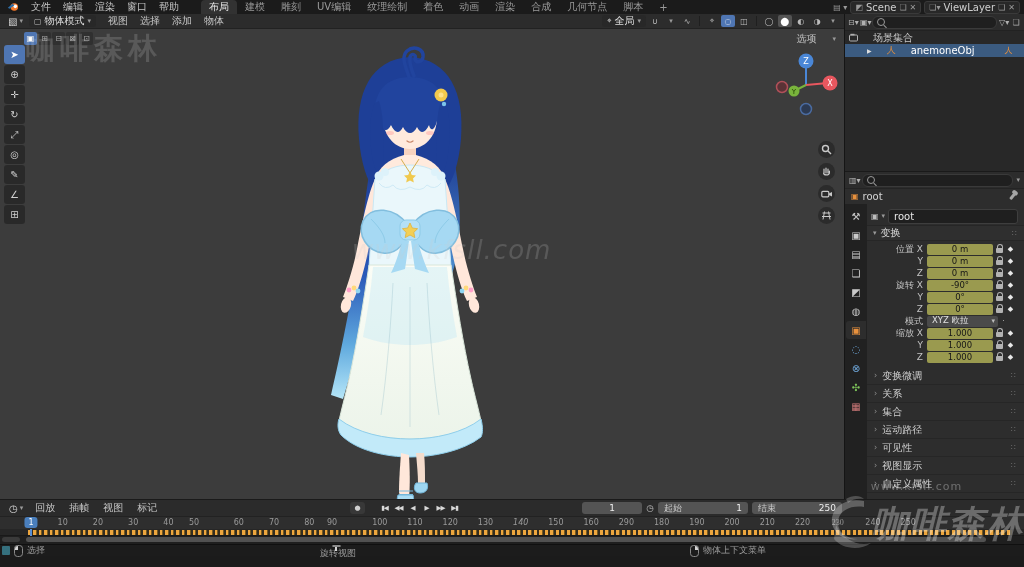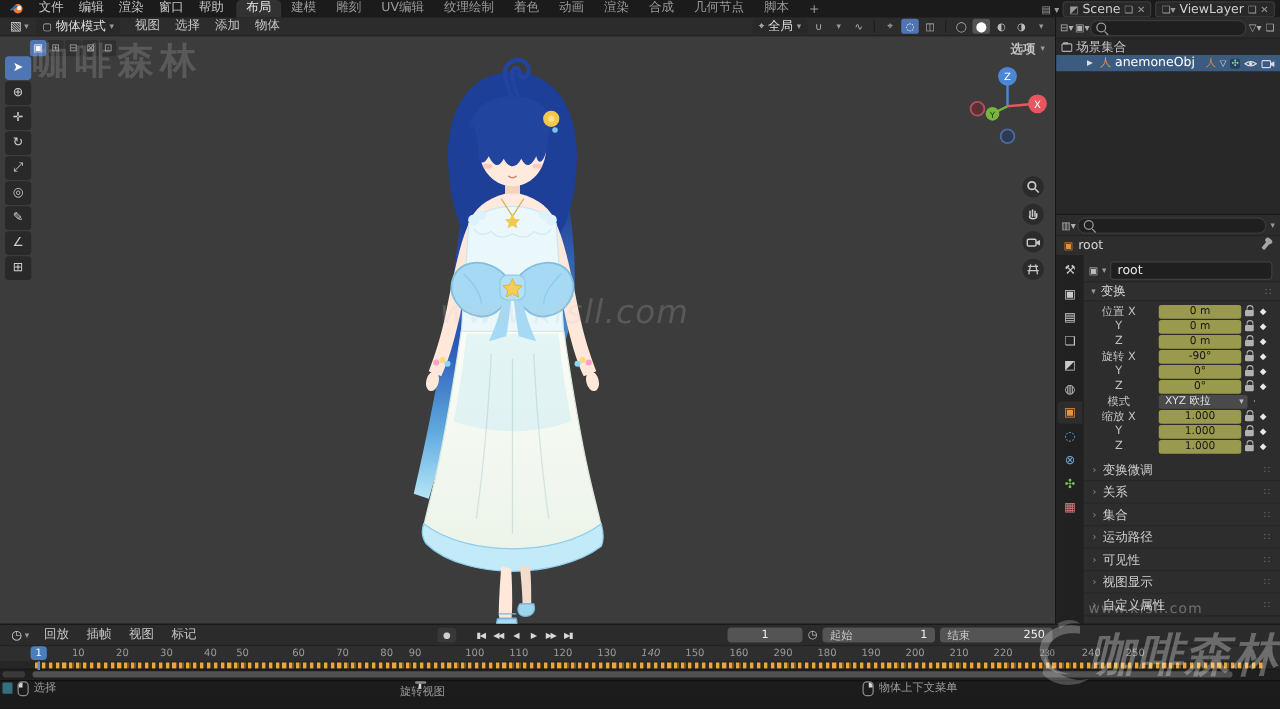--- a/index.html
+++ b/index.html
@@ -3,21 +3,21 @@
 <meta charset="utf-8">
 <style>
   html,body{margin:0;padding:0;background:#111;}
   #app{position:relative;width:1024px;height:567px;overflow:hidden;background:#1b1b1b;
        font-family:"DejaVu Sans","Liberation Sans",sans-serif;color:#c5c5c5;
        -webkit-font-smoothing:antialiased;font-size:10px;user-select:none;}
   
   .topbar{height:14px;display:flex;align-items:center;background:#1b1b1b;padding:0 4px;gap:2px;}
   .blogo{width:13px;height:10px;margin:0 3px;}
   .mi{padding:0 6px;line-height:14px;color:#c5c5c5;cursor:default;white-space:nowrap;}
-  .wstabs{display:flex;margin-left:2px;height:14px;align-items:flex-end;}
+  .wstabs{display:flex;margin-left:14px;height:14px;align-items:flex-end;}
   .ws{padding:0 8px;line-height:14px;color:#9a9a9a;white-space:nowrap;}
   .ws.on{background:#323232;color:#e8e8e8;border-radius:4px 4px 0 0;}
   .wsadd{padding:0 6px;color:#9a9a9a;}
   .tb-right{margin-left:auto;display:flex;align-items:center;gap:3px;}
   .tb-field{display:flex;align-items:center;background:#282828;border:1px solid #3a3a3a;border-radius:3px;
             height:11px;padding:0 4px;gap:3px;color:#cfcfcf;}
   .tb-ic{color:#9a9a9a;font-size:8px;}
   
   .main{display:flex;height:485px;}
   .vp{flex:1;display:flex;flex-direction:column;min-width:0;border-right:1px solid #151515;}
@@ -27,21 +27,21 @@
   .car{font-size:7px;color:#9a9a9a;}
   .hdr-right{margin-left:auto;display:flex;align-items:center;gap:2px;}
   .hico{width:14px;height:12px;display:flex;align-items:center;justify-content:center;border-radius:2px;font-size:8px;color:#bdbdbd;}
   .hico.on{background:#4f76b3;color:#fff;}
   .hico.sel{background:#545454;color:#fff;}
   .divv{width:1px;height:10px;background:#1f1f1f;margin:0 3px;}
   .canvas{position:relative;flex:1;background:#3c3c3c;overflow:hidden;}
   .selmodes{position:absolute;left:24px;top:3px;display:flex;gap:1px;z-index:5;}
   .sm{width:13px;height:13px;background:#303030;border-radius:2px;display:flex;align-items:center;justify-content:center;font-size:8px;color:#a8a8a8;}
   .sm.on{background:#4f76b3;color:#fff;}
-  .vopts{position:absolute;right:8px;top:3px;color:#c3c3c3;z-index:5;display:flex;gap:4px;align-items:center;font-weight:bold;}
+  .vopts{position:absolute;right:8px;top:3px;color:#c3c3c3;z-index:5;display:flex;gap:16px;align-items:center;}
   .toolbar{position:absolute;left:4px;top:16px;display:flex;flex-direction:column;gap:1px;z-index:5;}
   .tool{width:21px;height:19px;background:rgba(40,40,40,.92);border-radius:3px;display:flex;align-items:center;justify-content:center;color:#cfcfcf;font-size:10px;}
   .tool.on{background:#4f76b3;color:#fff;}
   .gizmo{position:absolute;right:6px;top:20px;z-index:5;}
   .navbtns{position:absolute;right:9px;top:112px;display:flex;flex-direction:column;gap:5px;z-index:5;}
   .nbtn{width:17px;height:17px;border-radius:50%;background:rgba(40,40,40,.85);display:flex;align-items:center;justify-content:center;}
   .charwrap{position:absolute;left:313px;top:14px;z-index:1;}
   
   .wm{pointer-events:none;color:rgba(205,205,205,.20);}
   .wm-tl{position:absolute;left:26px;top:0px;font-size:29px;font-weight:bold;letter-spacing:5px;z-index:20;}
@@ -49,42 +49,42 @@
   .wm-br{position:absolute;right:0;bottom:14px;width:215px;text-align:center;z-index:60;pointer-events:none;}
   .wm-url{font-size:11px;letter-spacing:1px;color:rgba(255,255,255,.30);}
   .wm-big{display:flex;align-items:center;justify-content:flex-end;margin-top:2px;}
   .wm-logo-text{font-family:"DejaVu Serif","Liberation Serif",serif;font-style:italic;font-weight:bold;
                 font-size:36px;color:rgba(255,255,255,.30);letter-spacing:2px;white-space:nowrap;}
   
   .rightcol{width:179px;display:flex;flex-direction:column;background:#2d2d2d;}
   .outliner{height:157px;background:#282828;border-bottom:1px solid #1a1a1a;display:flex;flex-direction:column;}
   .ol-header{height:16px;background:#2c2c2c;display:flex;align-items:center;gap:2px;padding:0 3px;border-bottom:1px solid #222;}
   .searchbox{flex:1;height:11px;background:#1f1f1f;border:1px solid #3a3a3a;border-radius:6px;display:flex;align-items:center;padding:0 4px;gap:3px;}
-  .olrow{height:13px;display:flex;align-items:center;gap:3px;padding:0 4px;color:#c8c8c8;}
+  .olrow{height:13px;display:flex;align-items:center;gap:15px;padding:0 4px;color:#c8c8c8;}
   .olrow.sel{background:#3b5b80;color:#fff;}
   .olic{font-size:8px;color:#b0b0b0;width:10px;text-align:center;}
   .ol-sp{flex:1;}
   .tinysvg{display:block;}
   
   .props{flex:1;display:flex;flex-direction:column;background:#2d2d2d;min-height:0;}
   .pr-h1{height:16px;display:flex;align-items:center;gap:3px;padding:0 4px;background:#2c2c2c;border-bottom:1px solid #242424;}
   .pr-h2{height:15px;display:flex;align-items:center;gap:4px;padding:0 6px;color:#d5d5d5;}
   .pin{width:3px;height:7px;background:#a5a5a5;border-radius:1px;transform:rotate(40deg);margin-left:auto;margin-right:4px;position:relative;}
   .pin::after{content:"";position:absolute;top:-3px;left:-2px;width:6px;height:4px;background:#a5a5a5;border-radius:2px;}
   .pbody{flex:1;display:flex;min-height:0;}
   .ptabs{width:22px;background:#212121;display:flex;flex-direction:column;align-items:center;padding-top:3px;gap:1px;}
   .ptab{width:20px;height:18px;display:flex;align-items:center;justify-content:center;font-size:10px;border-radius:3px 0 0 3px;}
   .ptab.on{background:#2d2d2d;}
   .pcontent{flex:1;padding-top:3px;min-width:0;}
   .namerow{height:18px;display:flex;align-items:center;gap:3px;padding:0 6px 0 4px;}
   .namefield{flex:1;height:13px;background:#1f1f1f;border:1px solid #3e3e3e;border-radius:3px;color:#e6e6e6;display:flex;align-items:center;padding:0 5px;}
   .ptitle{height:14px;display:flex;align-items:center;gap:4px;padding:0 6px;color:#d8d8d8;border-top:1px solid #262626;border-bottom:1px solid #262626;background:#2f2f2f;}
   .grip{margin-left:auto;color:#6e6e6e;font-size:8px;letter-spacing:1px;}
   .prow{height:12px;display:flex;align-items:center;padding-right:5px;}
-  .plab{flex:0 0 56px;text-align:center;margin-right:4px;color:#c3c3c3;font-size:9px;white-space:nowrap;}
+  .plab{flex:0 0 56px;text-align:right;margin-right:4px;color:#c3c3c3;font-size:9px;white-space:nowrap;}
   .pfld{width:66px;height:11px;background:#9a9a4f;border-radius:2px;color:#161616;font-size:8.5px;
         display:flex;align-items:center;justify-content:center;position:relative;}
   .pfld.gray{background:#4a4a4a;color:#e0e0e0;justify-content:flex-start;padding-left:5px;}
   .pfld.gray .car{position:absolute;right:3px;color:#bdbdbd;}
   .lockwrap{width:12px;display:flex;justify-content:center;}
   .lock{position:relative;width:7px;height:5px;background:#b2b2b2;border-radius:1px;margin-top:3px;}
   .lock::before{content:"";position:absolute;top:-4px;left:1px;width:4px;height:4px;border:1px solid #b2b2b2;border-bottom:none;border-radius:3px 3px 0 0;}
   .key{width:11px;text-align:center;color:#e8e8e8;font-size:7px;}
   .pcol{height:17px;display:flex;align-items:center;gap:5px;padding:0 7px;border-bottom:1px solid #262626;background:#2d2d2d;color:#cfcfcf;}
   .pcol .c{color:#8f8f8f;font-size:8px;}

